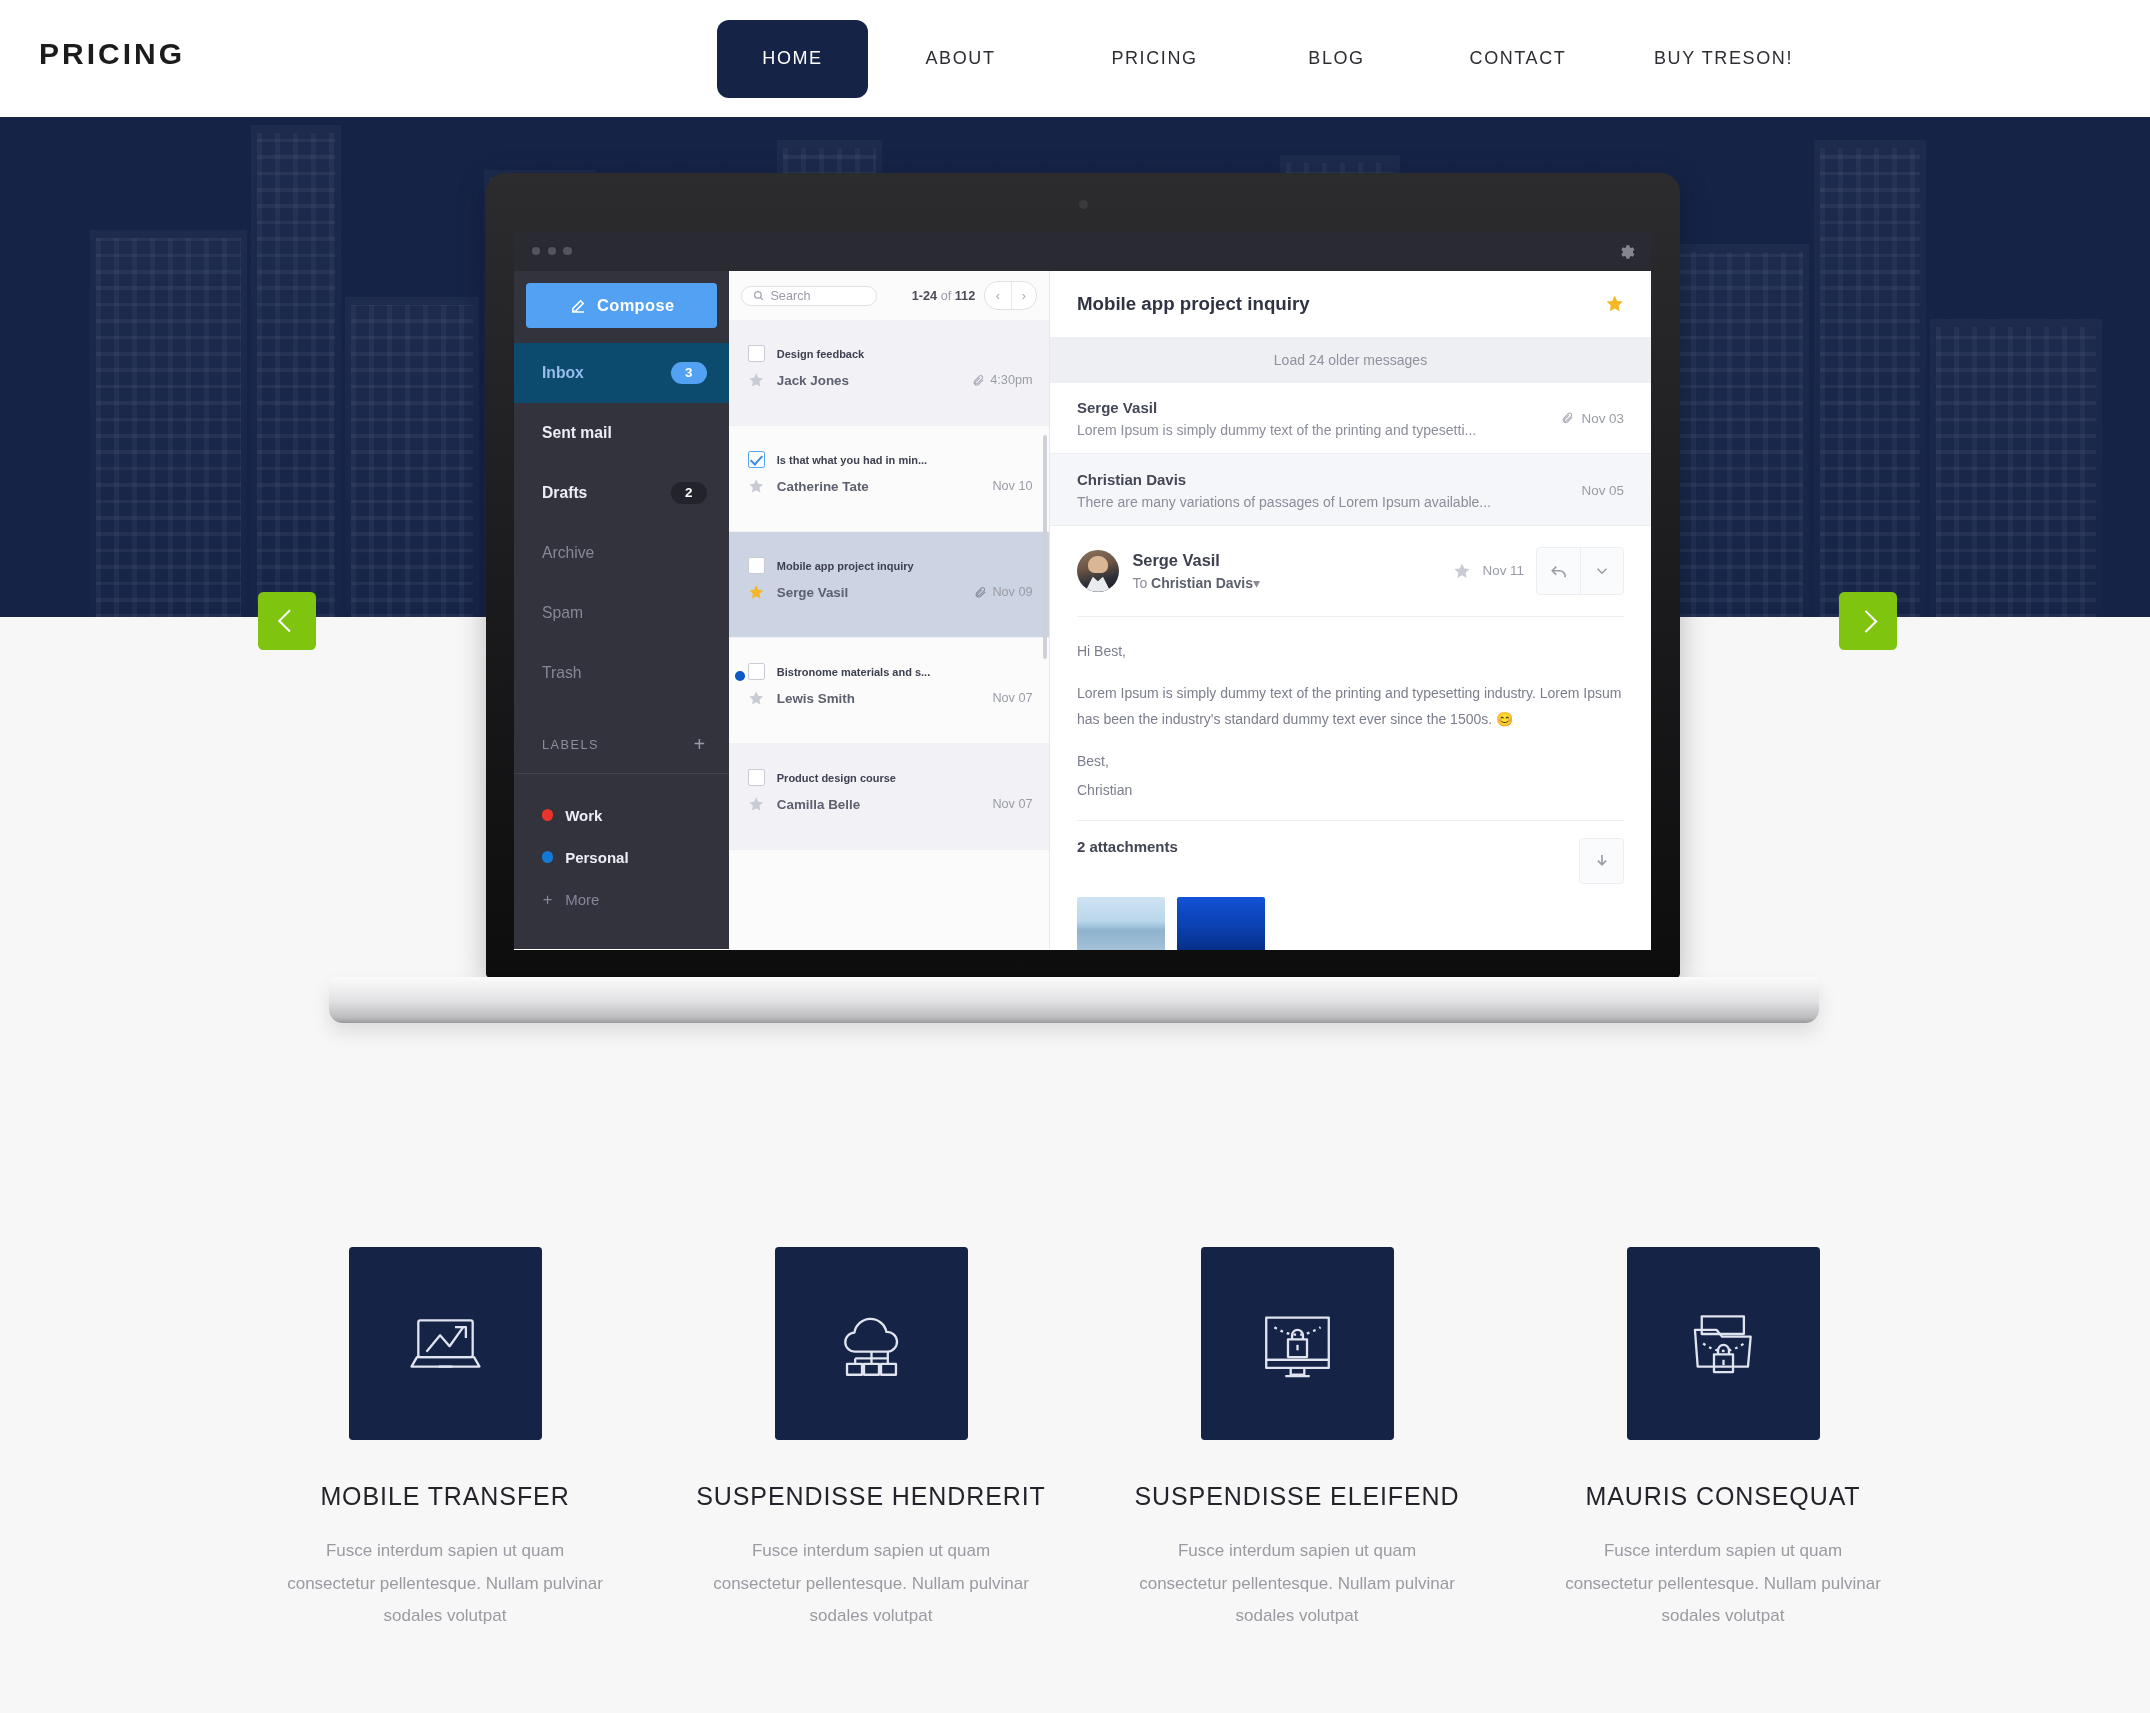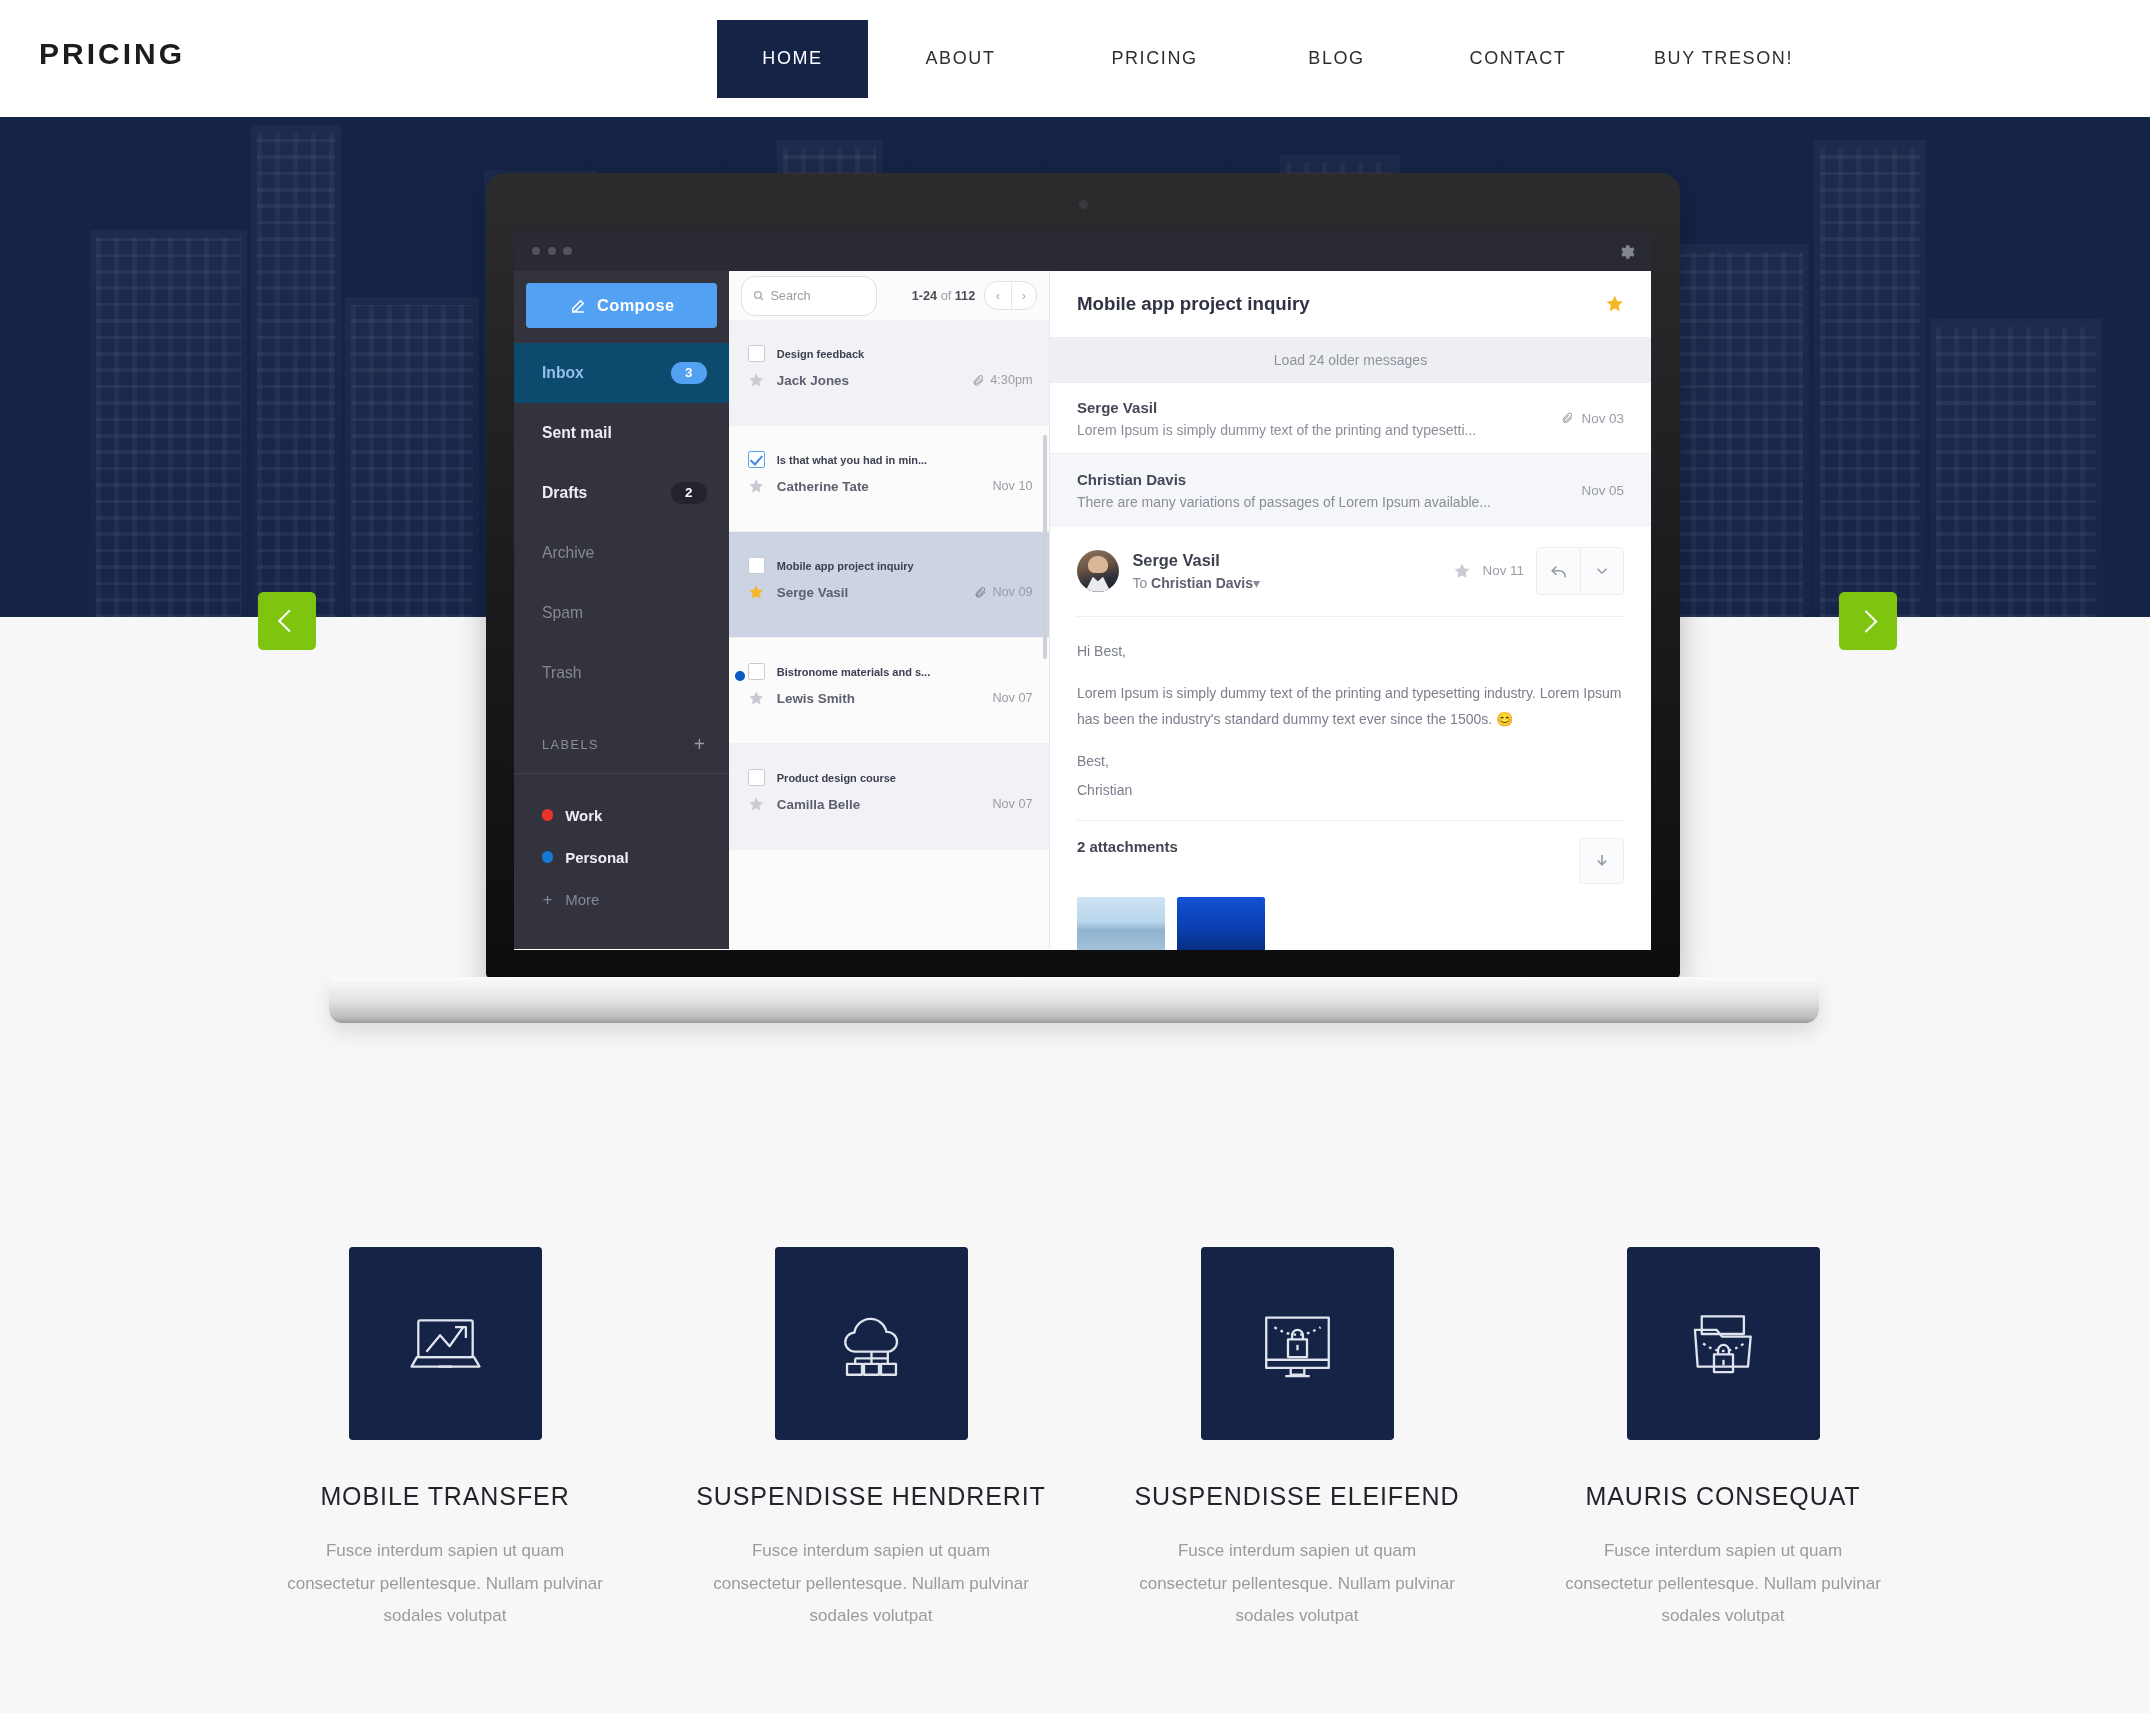--- a/index.html
+++ b/index.html
@@ -29,21 +29,21 @@
   }
   .navitem.w1 { width: 151px; }
   .navitem.w2 { width: 185px; }
   .navitem.w3 { width: 203px; }
   .navitem.w4 { width: 193px; }
   .navitem.w5 { width: 161px; }
   .navitem.w6 { width: 202px; }
   .navitem.w7 { width: 209px; }
   .navitem.active {
     background: #152347; color: #ffffff;
-    height: 78px; border-radius: 0; margin-top: 0;
+    height: 78px; border-radius: 12px; margin-top: 0;
     align-self: center; width: 151px;
   }
 
   
   .hero {
     position: absolute; left: 0; top: 117px;
     width: 2151px; height: 501px;
     background:
       linear-gradient(180deg, rgba(21,35,71,0.93), rgba(21,35,71,0.96)),
       repeating-linear-gradient(90deg, rgba(255,255,255,0.035) 0 2.2px, rgba(255,255,255,0) 2.2px 9.7px),
@@ -155,21 +155,21 @@
   .label-row.more { color: #85879a; font-weight: 500; }
   .label-row.more .plus-ic { font-size: 16.4px; width: 11.2px; text-align:center; }
 
   
   .list {
     position: absolute; left: 215px; top: 40px; width: 321px; height: 678px;
     background: #fbfbfc; border-right: 0.7px solid #e7e8ec;
   }
   .list-top { height: 49px; display: flex; align-items: center; padding: 0 12px; gap: 9px; }
   .search {
-    width: 136px; height: 40px; border: 0.7px solid #dfe1e7; border-radius: 14px;
+    width: 136px; height: 20px; border: 0.7px solid #dfe1e7; border-radius: 14px;
     display: flex; align-items: center; gap: 6.7px; padding: 0 10.5px;
     font-size: 12.7px; color: #9a9ca6; background:#fff; cursor: text;
   }
   .count { font-size: 12.7px; color: #9a9ca6; margin-left: auto; white-space: nowrap; }
   .count b { color: #4a4c58; }
   .pager { display: flex; border: 0.7px solid #dfe1e7; border-radius: 14px; overflow: hidden; background:#fff; }
   .pager span {
     width: 25.4px; height: 27px; display: flex; align-items: center; justify-content: center;
     font-size: 12.7px; color: #a7a9b3; cursor: pointer;
   }

